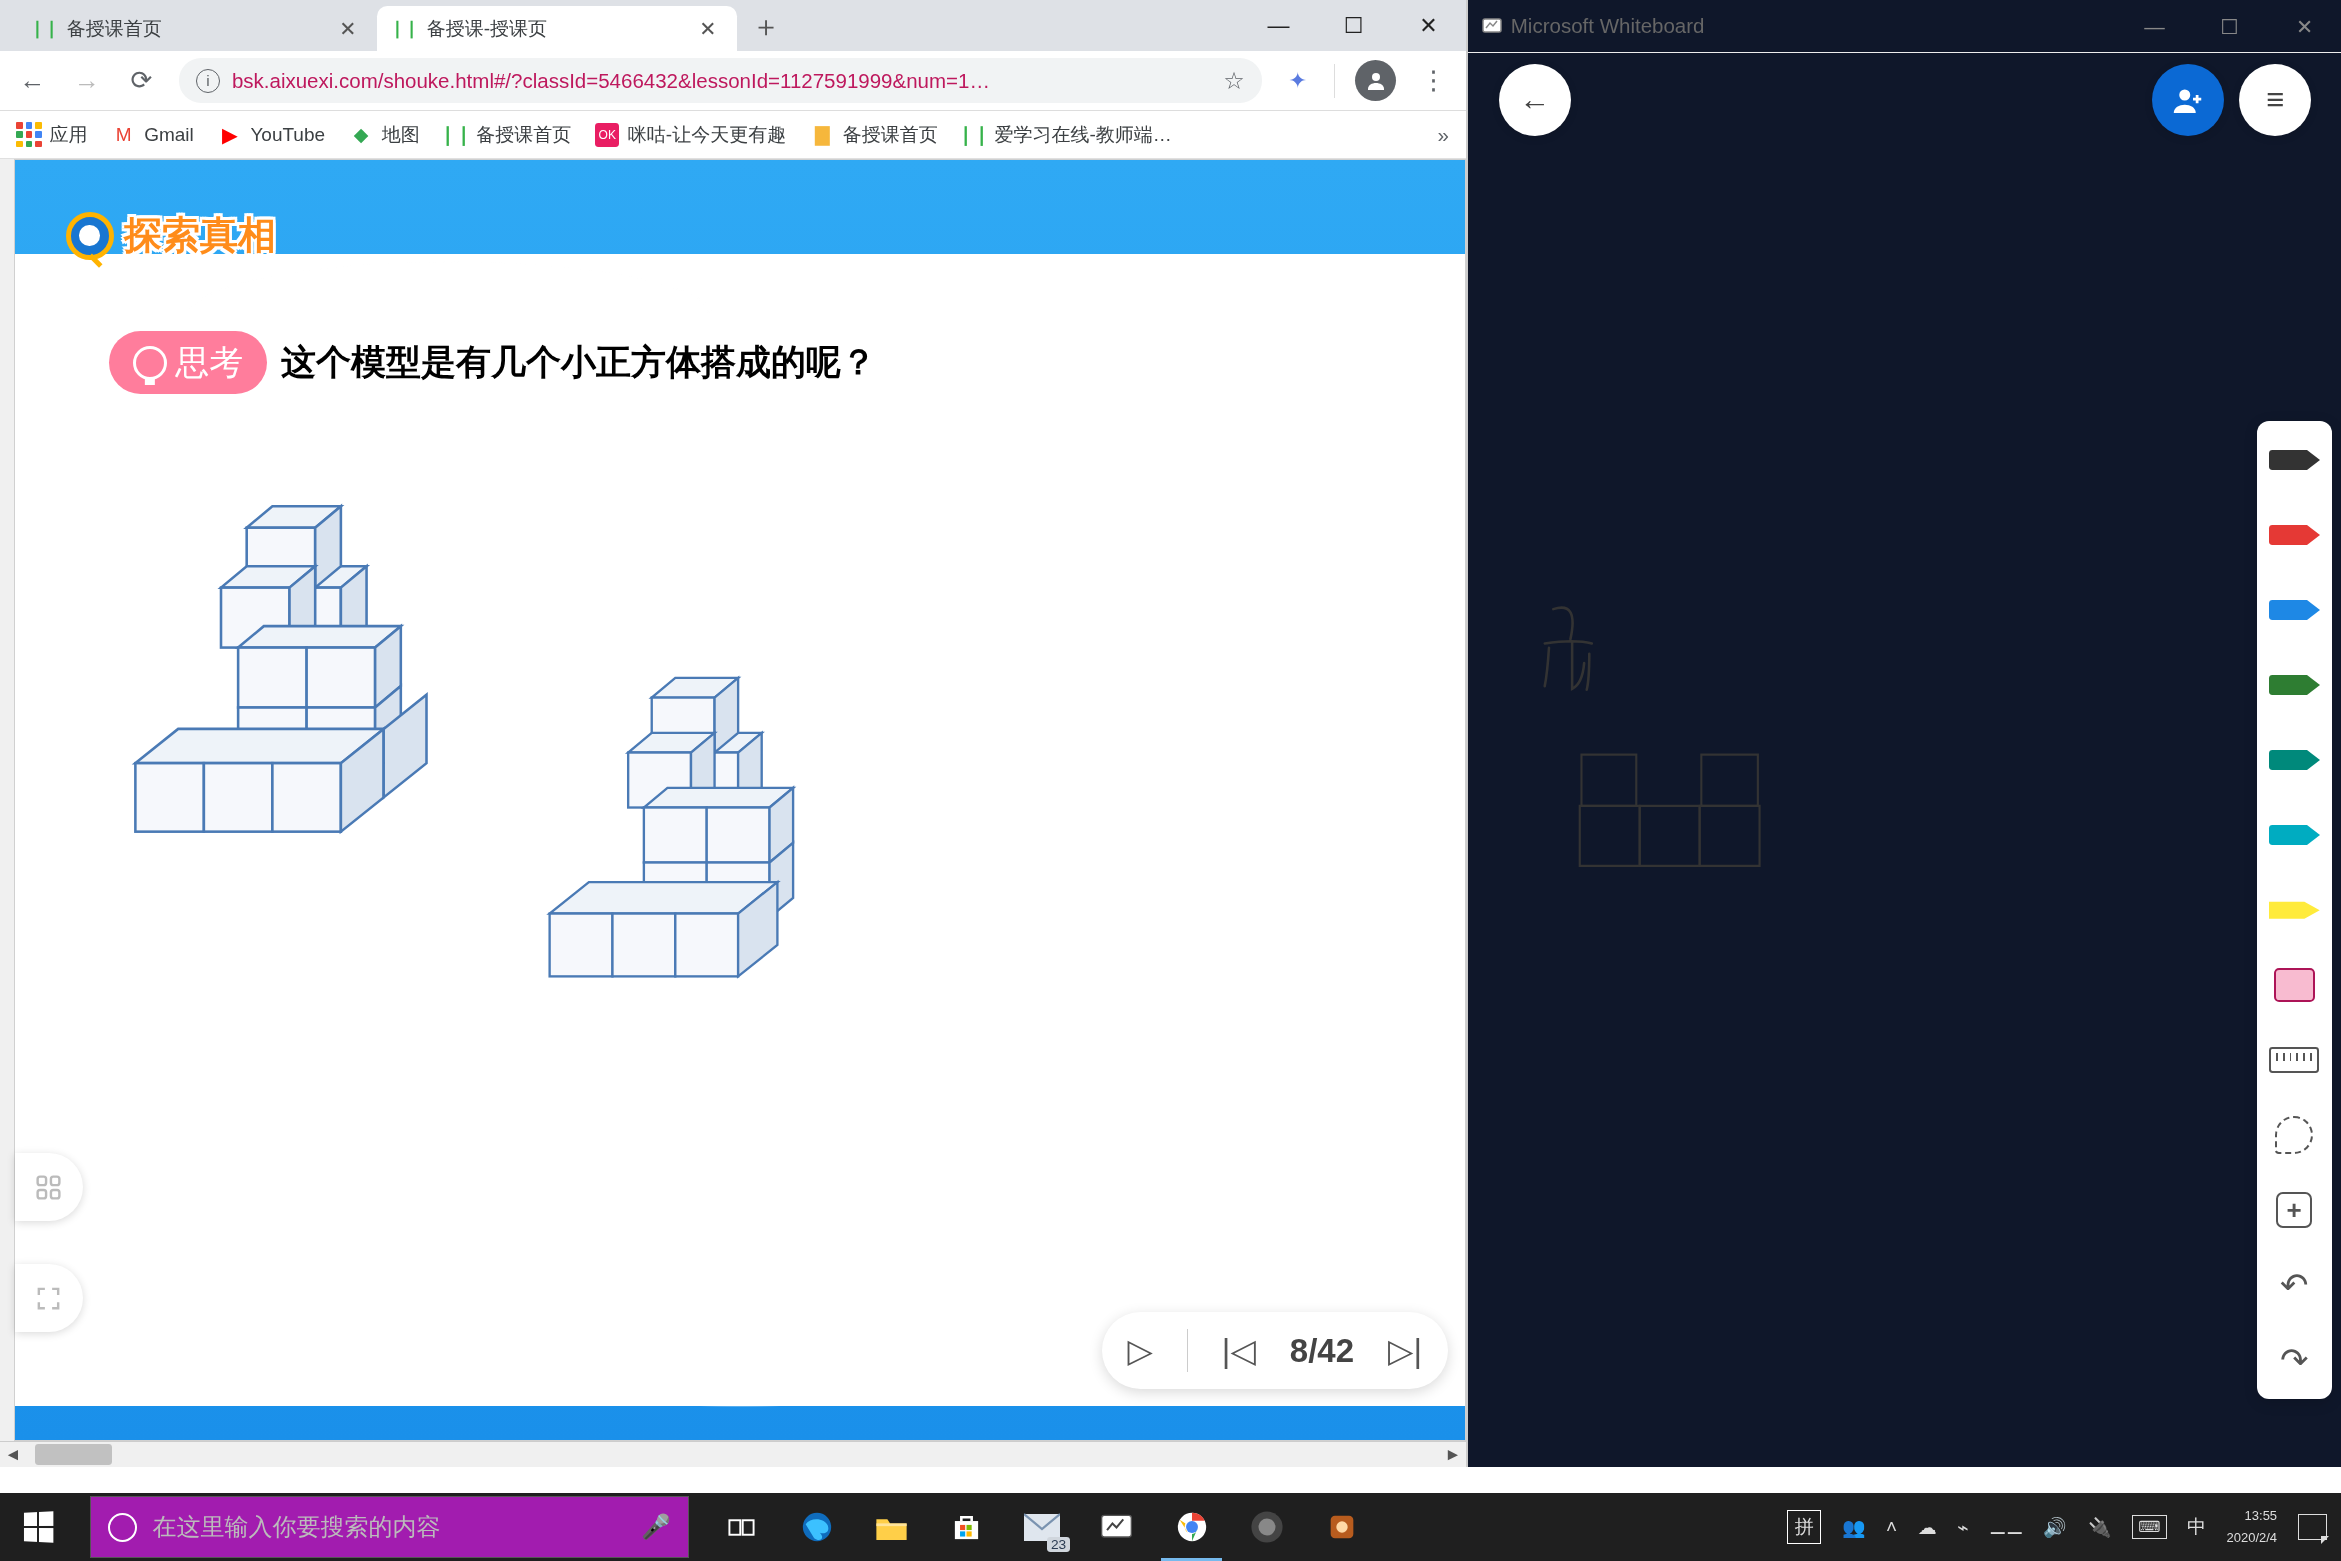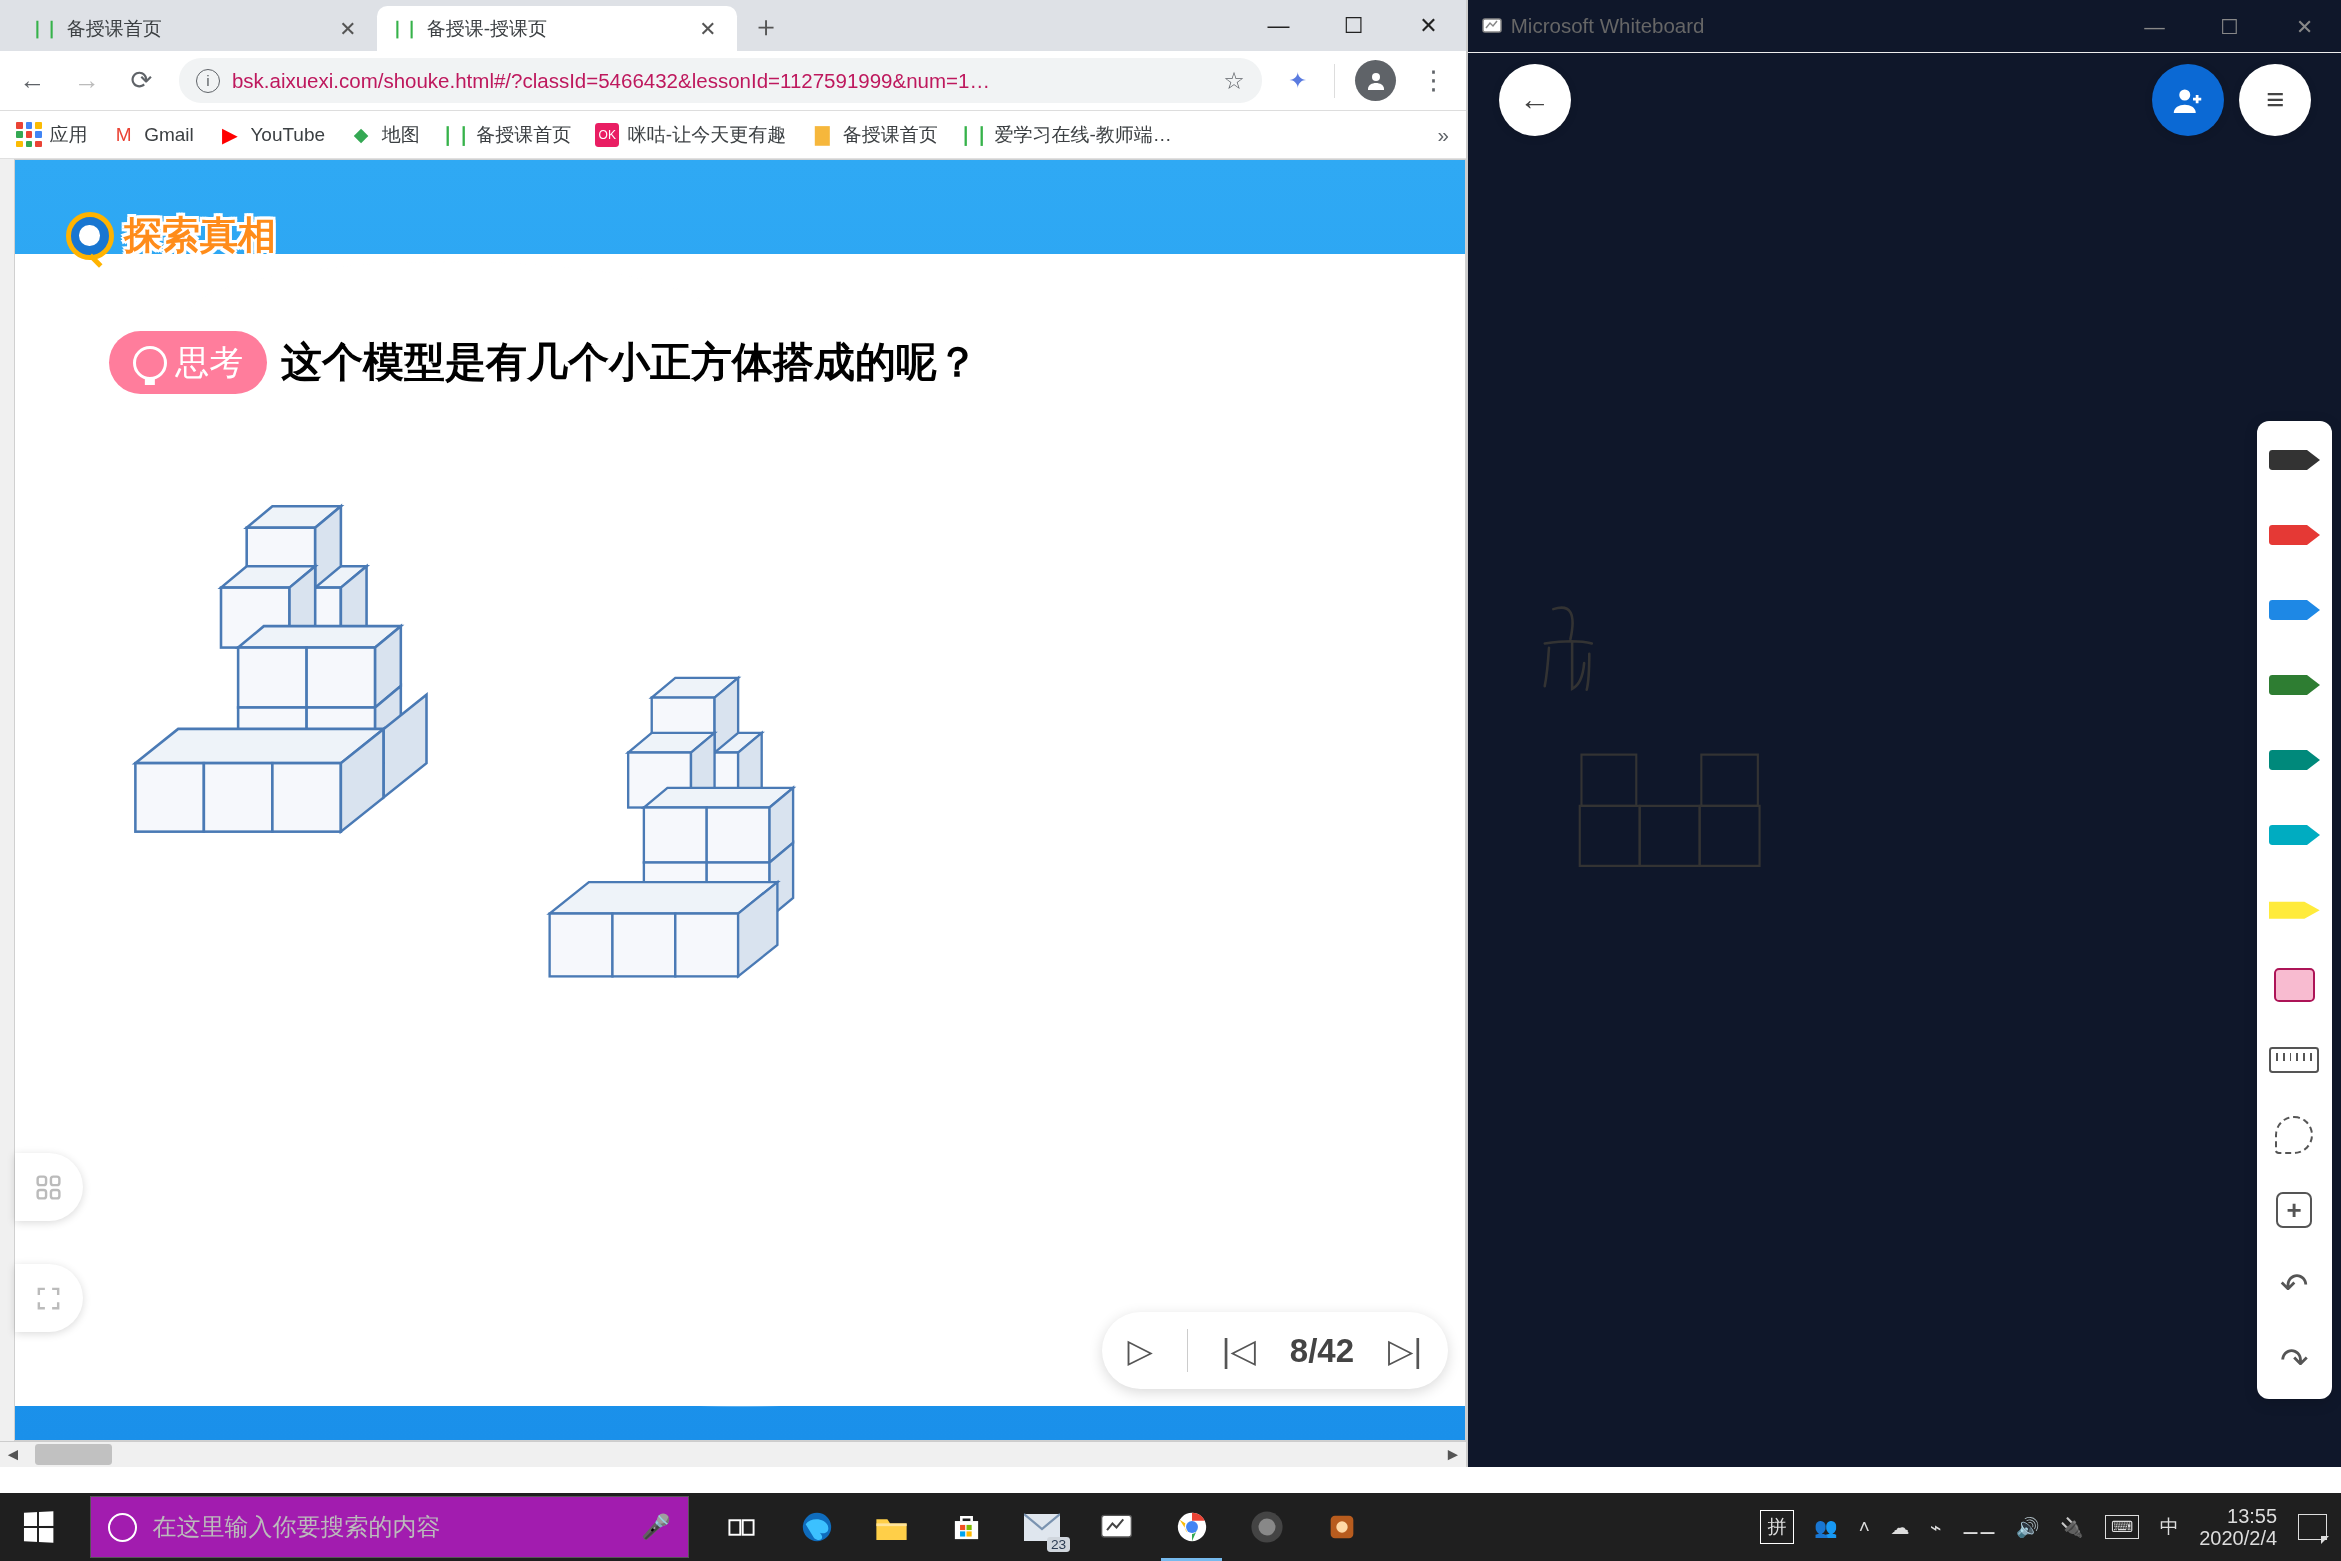--- a/index.html
+++ b/index.html
@@ -60,21 +60,21 @@
 .badge-title{position:absolute;left:51px;top:50px;display:flex;align-items:center;gap:10.3px}
 .badge-eye{width:48px;height:48px;border-radius:50%;background:#1876d1;border:5.1px solid #ffb300;display:flex;align-items:center;justify-content:center}
 .badge-eye .i{width:20.5px;height:20.5px;border-radius:50%;background:#fff}
 .badge-eye .h{position:absolute;width:15.4px;height:5.1px;background:#ffb300;transform:rotate(45deg) translate(22px,13.7px)}
 .badge-txt{font-size:38px;font-weight:900;color:#ff8c1a;text-shadow:-2.6px 0 #fff,2.6px 0 #fff,0 -2.6px #fff,0 2.6px #fff,-2.6px -2.6px #fff,2.6px 2.6px #fff,-2.6px 2.6px #fff,2.6px -2.6px #fff}
 
 .think{position:absolute;left:94px;top:171px;display:flex;align-items:center;gap:13.7px}
 .think-badge{background:#ff7d9c;color:#fff;font-size:34px;font-weight:400;padding:8.6px 24px;border-radius:34px;display:flex;align-items:center;gap:8.6px}
 .think-badge .bulb{width:34px;height:34px;border:3.4px solid #fff;border-radius:50%;position:relative}
 .think-badge .bulb::after{content:"";position:absolute;left:50%;bottom:-8.6px;width:10.3px;height:8.6px;background:#fff;transform:translateX(-50%)}
-.think-q{font-size:41px;font-weight:900;color:#000}
+.think-q{font-size:35px;font-weight:900;color:#000}
 
 .method{position:absolute;left:479px;top:360px;font-size:41px;font-weight:900;color:#000}
 
 
 .cubes{position:absolute;stroke:#4a7ab5;stroke-width:3;fill:#f6f8fc}
 .cubes .side{fill:#d9e3ef}
 .cubes .top{fill:#eef3f9}
 
 
 .fab{position:absolute;left:0;width:68px;height:68px;border-radius:0 34px 34px 0;background:#fff;box-shadow:0 1.7px 8.6px rgba(0,0,0,.15);display:flex;align-items:center;justify-content:center;font-size:29px;color:#999}
@@ -123,21 +123,21 @@
 .winlogo{display:grid;grid-template-columns:13.7px 13.7px;grid-template-rows:13.7px 13.7px;gap:2.6px;transform:perspective(68px) rotateY(-12deg)}
 .winlogo span{background:#fff}
 .search{flex:0 0 599px;height:62px;background:#a21caf;margin:0 15px;display:flex;align-items:center;padding:0 17px;gap:15.4px;border:0.9px solid #555}
 .search .o{width:29px;height:29px;border:2.6px solid #fff;border-radius:50%}
 .search .ph{font-size:24px;color:#bbb;flex:1}
 .search .mic{font-size:24px;color:#bbb}
 .tbicons{display:flex;align-items:flex-start;height:68px}
 .tbicons .ti{width:75px;height:68px;display:flex;align-items:center;justify-content:center;position:relative}
 .ti.active::after{content:"";position:absolute;left:6.8px;right:6.8px;bottom:0;height:3.4px;background:#76b9ed}
 .tray{margin-left:auto;display:flex;align-items:center;gap:20.5px;padding:0 15.4px;font-size:19px;color:#ddd}
-.tray .clock{text-align:right;font-size:20px;line-height:22px}
+.tray .clock{text-align:right;font-size:13px;line-height:22px}
 .tray .ime{border:0.9px solid #fff;padding:3.4px 6.8px;font-size:19px}
 .tray .kbd{border:0.9px solid #ddd;padding:1.7px 5.1px;font-size:15.4px}
 .tray .notif{width:29px;height:26px;border:1.7px solid #ddd;position:relative}
 .tray .notif::after{content:"";position:absolute;right:-3.4px;bottom:-5.1px;width:0;height:0;border-top:8.6px solid #ddd;border-right:8.6px solid transparent}
 </style>
 </head>
 <body>
 
 <div class="chrome">
 

